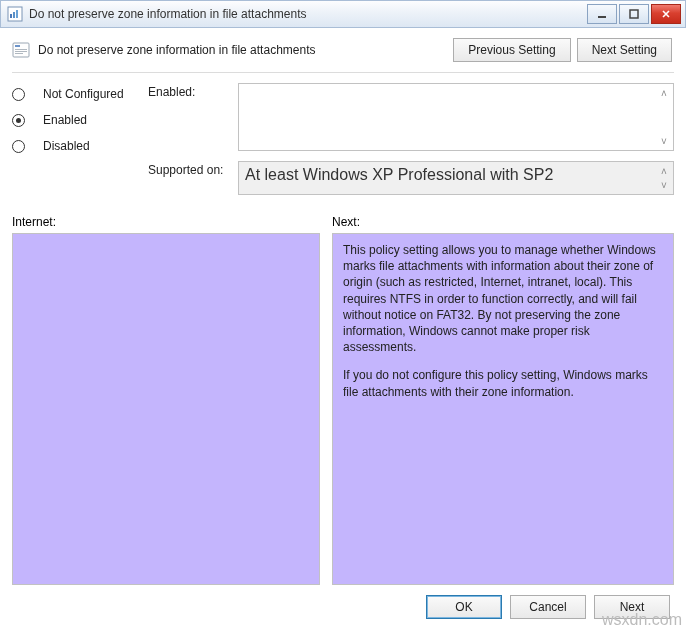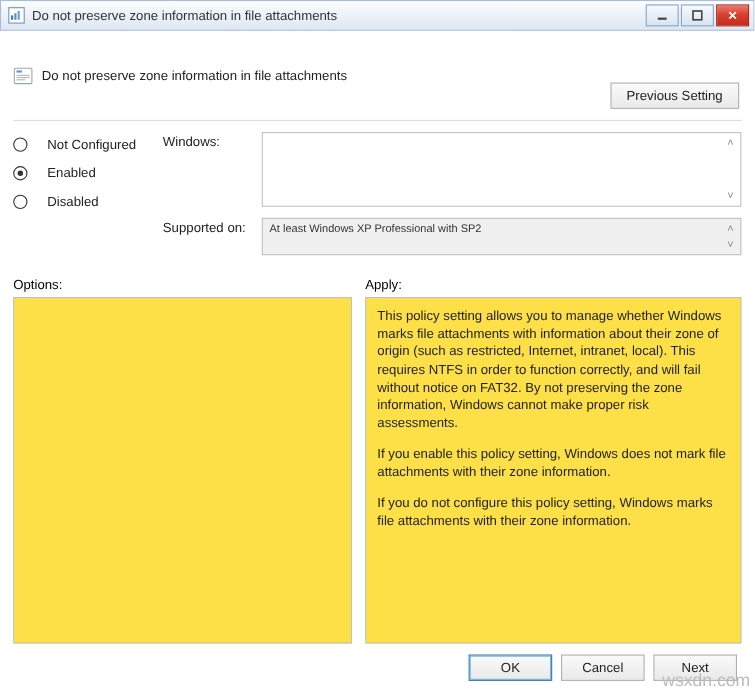--- a/index.html
+++ b/index.html
@@ -62,21 +62,21 @@
       align-items: center;
       gap: 8px;
     }
     .policy-icon {
       width: 18px; height: 18px;
     }
     .policy-title {
       font-size: 12px;
       color: #222;
     }
-    .header-buttons { display: flex; gap: 6px; padding-right: 2px; margin-top: 37px;}
+    .header-buttons { display: flex; gap: 6px; padding-right: 2px;}
     .std-btn {
       height: 24px;
       padding: 0 14px;
       font-size: 12px;
       font-family: inherit;
       border: 1px solid #adadad;
       background: linear-gradient(#fafafa, #e9e9e9);
       color: #222;
     }
     .divider {
@@ -135,21 +135,21 @@
       background: #fff;
       height: 68px;
       position: relative;
     }
     .textbox.support {
       height: 34px;
       background: #f0f0f0;
     }
     .textbox-content {
       padding: 4px 18px 4px 6px;
-      font-size: 10px;
+      font-size: 16px;
       color: #333;
     }
     .scroll-arrow {
       position: absolute;
       right: 2px;
       width: 14px; height: 14px;
       color: #888;
       font-size: 10px;
       display: flex;
       align-items: center; justify-content: center;
@@ -165,21 +165,21 @@
     }
     .labels-row div:first-child { width: 308px; }
     .panels-row {
       display: flex;
       gap: 12px;
       flex: 1;
       min-height: 0;
     }
     .panel {
       border: 1px solid #c2c2c2;
-      background: #fde047;
+      background: #c4b5fd;
       overflow: hidden;
     }
     .panel.options { width: 308px; }
     .panel.help { flex: 1; padding: 8px 10px; font-size: 12px; color: #222; line-height: 1.35; }
     .panel.help p { margin-bottom: 12px; }
     
     .footer {
       display: flex;
       justify-content: flex-end;
       gap: 8px;
@@ -243,20 +243,21 @@
           <rect x="3" y="4" width="5" height="2" fill="#6c93c9"></rect>
           <rect x="3" y="8" width="12" height="1" fill="#b0b8c0"></rect>
           <rect x="3" y="10" width="12" height="1" fill="#b0b8c0"></rect>
           <rect x="3" y="12" width="8" height="1" fill="#b0b8c0"></rect>
         </svg>
       </span>
       <span class="policy-title">Do not preserve zone information in file attachments</span>
     </div>
     <div class="header-buttons">
       <button class="std-btn">Previous Setting</button>
+      <button class="std-btn">Next Setting</button>
     </div>
   </div>
 
   <div class="divider"></div>
 
   <div class="settings-row">
     <div class="radio-col">
       <div class="radio-item">
         <span class="radio"></span>
         <span>Not Configured</span>
@@ -264,45 +265,44 @@
       <div class="radio-item">
         <span class="radio selected"></span>
         <span>Enabled</span>
       </div>
       <div class="radio-item">
         <span class="radio"></span>
         <span>Disabled</span>
       </div>
     </div>
     <div class="comment-col">
-      <div class="field-label">Windows:</div>
+      <div class="field-label">Enabled:</div>
       <div class="textbox">
         <div class="textbox-content"></div>
         <span class="scroll-arrow up">˄</span>
         <span class="scroll-arrow down">˅</span>
       </div>
       <div class="field-label">Supported on:</div>
       <div class="textbox support">
         <div class="textbox-content">At least Windows XP Professional with SP2</div>
         <span class="scroll-arrow up">˄</span>
         <span class="scroll-arrow down">˅</span>
       </div>
     </div>
   </div>
 
   <div class="labels-row">
-    <div>Options:</div>
-    <div>Apply:</div>
+    <div>Internet:</div>
+    <div>Next:</div>
   </div>
 
   <div class="panels-row">
     <div class="panel options"></div>
     <div class="panel help">
       <p>This policy setting allows you to manage whether Windows marks file attachments with information about their zone of origin (such as restricted, Internet, intranet, local). This requires NTFS in order to function correctly, and will fail without notice on FAT32. By not preserving the zone information, Windows cannot make proper risk assessments.</p>
-      <p>If you enable this policy setting, Windows does not mark file attachments with their zone information.</p>
       <p>If you do not configure this policy setting, Windows marks file attachments with their zone information.</p>
     </div>
   </div>
 
   <div class="footer">
     <button class="std-btn default">OK</button>
     <button class="std-btn">Cancel</button>
     <button class="std-btn">Next</button>
   </div>
 

